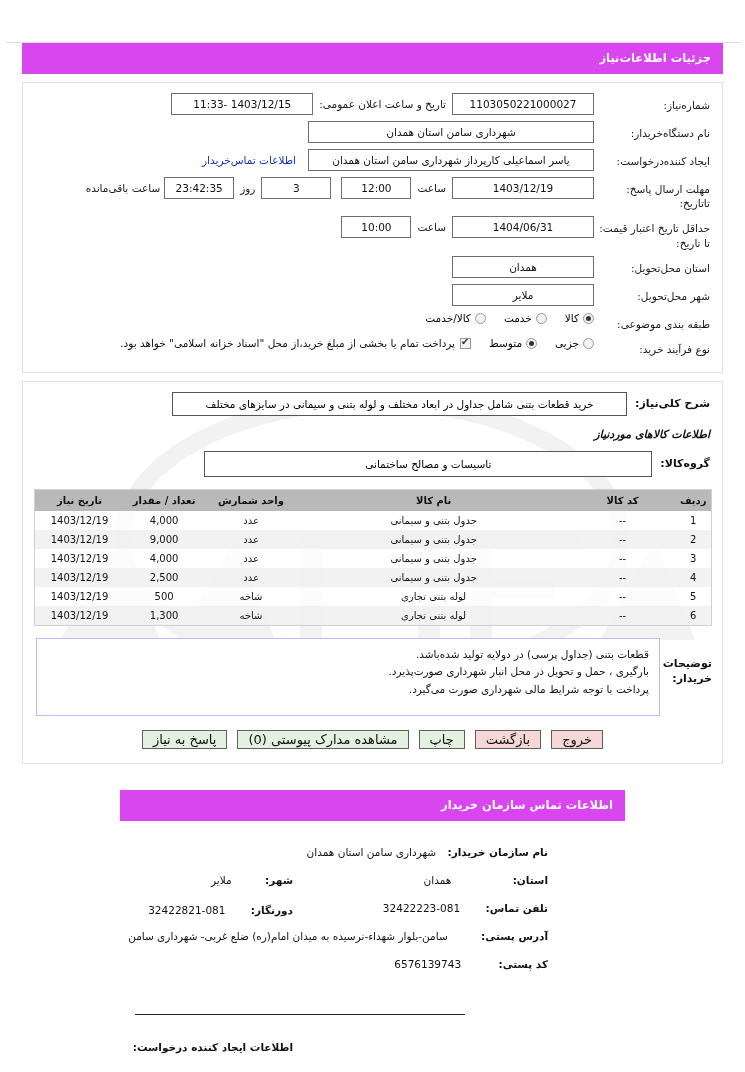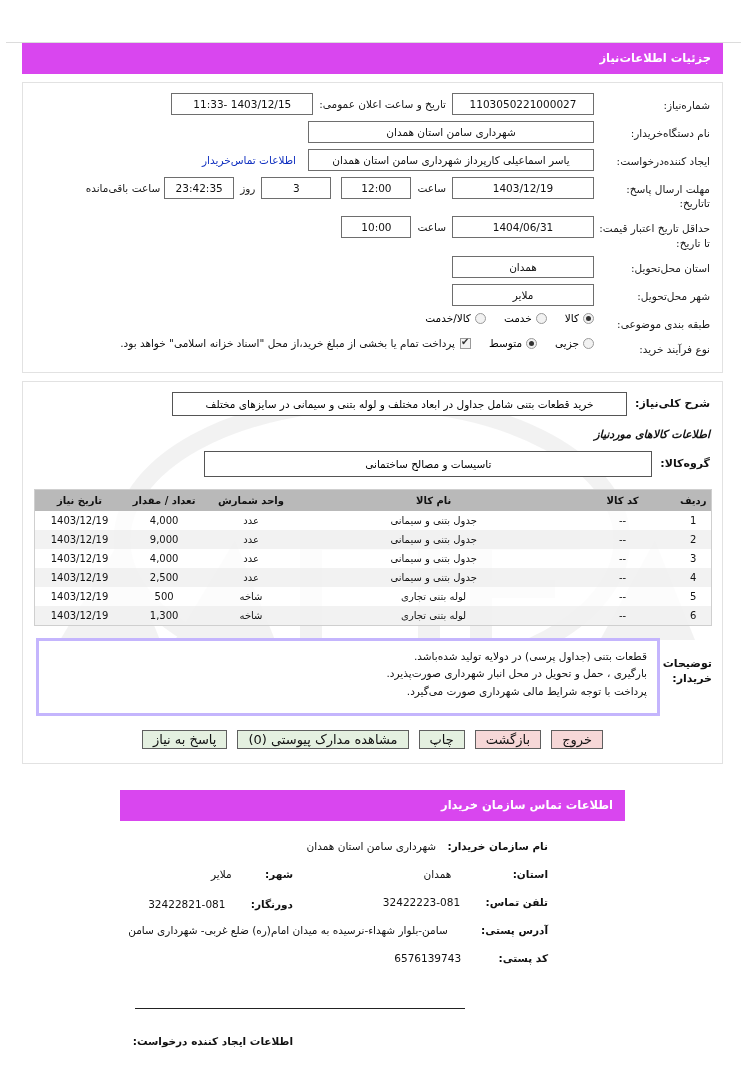--- a/index.html
+++ b/index.html
@@ -244,21 +244,21 @@
 
   
   .desc-row { display: flex; align-items: flex-start; margin-top: 12px; }
   .desc-lbl {
     font-size: 11px; font-weight: bold; color: #111;
     width: 54px; flex: 0 0 54px;
     padding-top: 18px; padding-right: 2px;
     text-align: right; line-height: 1.4;
   }
   .desc-box {
-    border: 3px solid #c4b5fd;
+    border: 1px solid #c4b5fd;
     background: #ffffff;
     width: 624px;
     min-height: 78px;
     padding: 7px 10px;
     font-size: 10.5px;
     line-height: 1.65;
     color: #111;
     text-align: right;
   }
   .desc-box div { white-space: nowrap; }
@@ -282,21 +282,21 @@
     line-height: 12px;
     cursor: pointer;
     white-space: nowrap;
     text-align: center;
   }
   .btn.green { background: #e4f0e0; }
   .btn.pink  { background: #f6d7d7; }
 
   
   .contact-wrap { margin-top: 26px; }
-  .contact-body { padding: 19px 0 0 0; }
+  .contact-body { padding: 25px 0 0 0; }
 
   .contact-grid {
     position: relative;
     width: 745px;
   }
   .g-item { position: absolute; font-size: 10.5px; white-space: nowrap; }
   .g-key  { font-weight: bold; color: #111; }
   .g-val  { color: #111; }
 
   .hr-sep {

